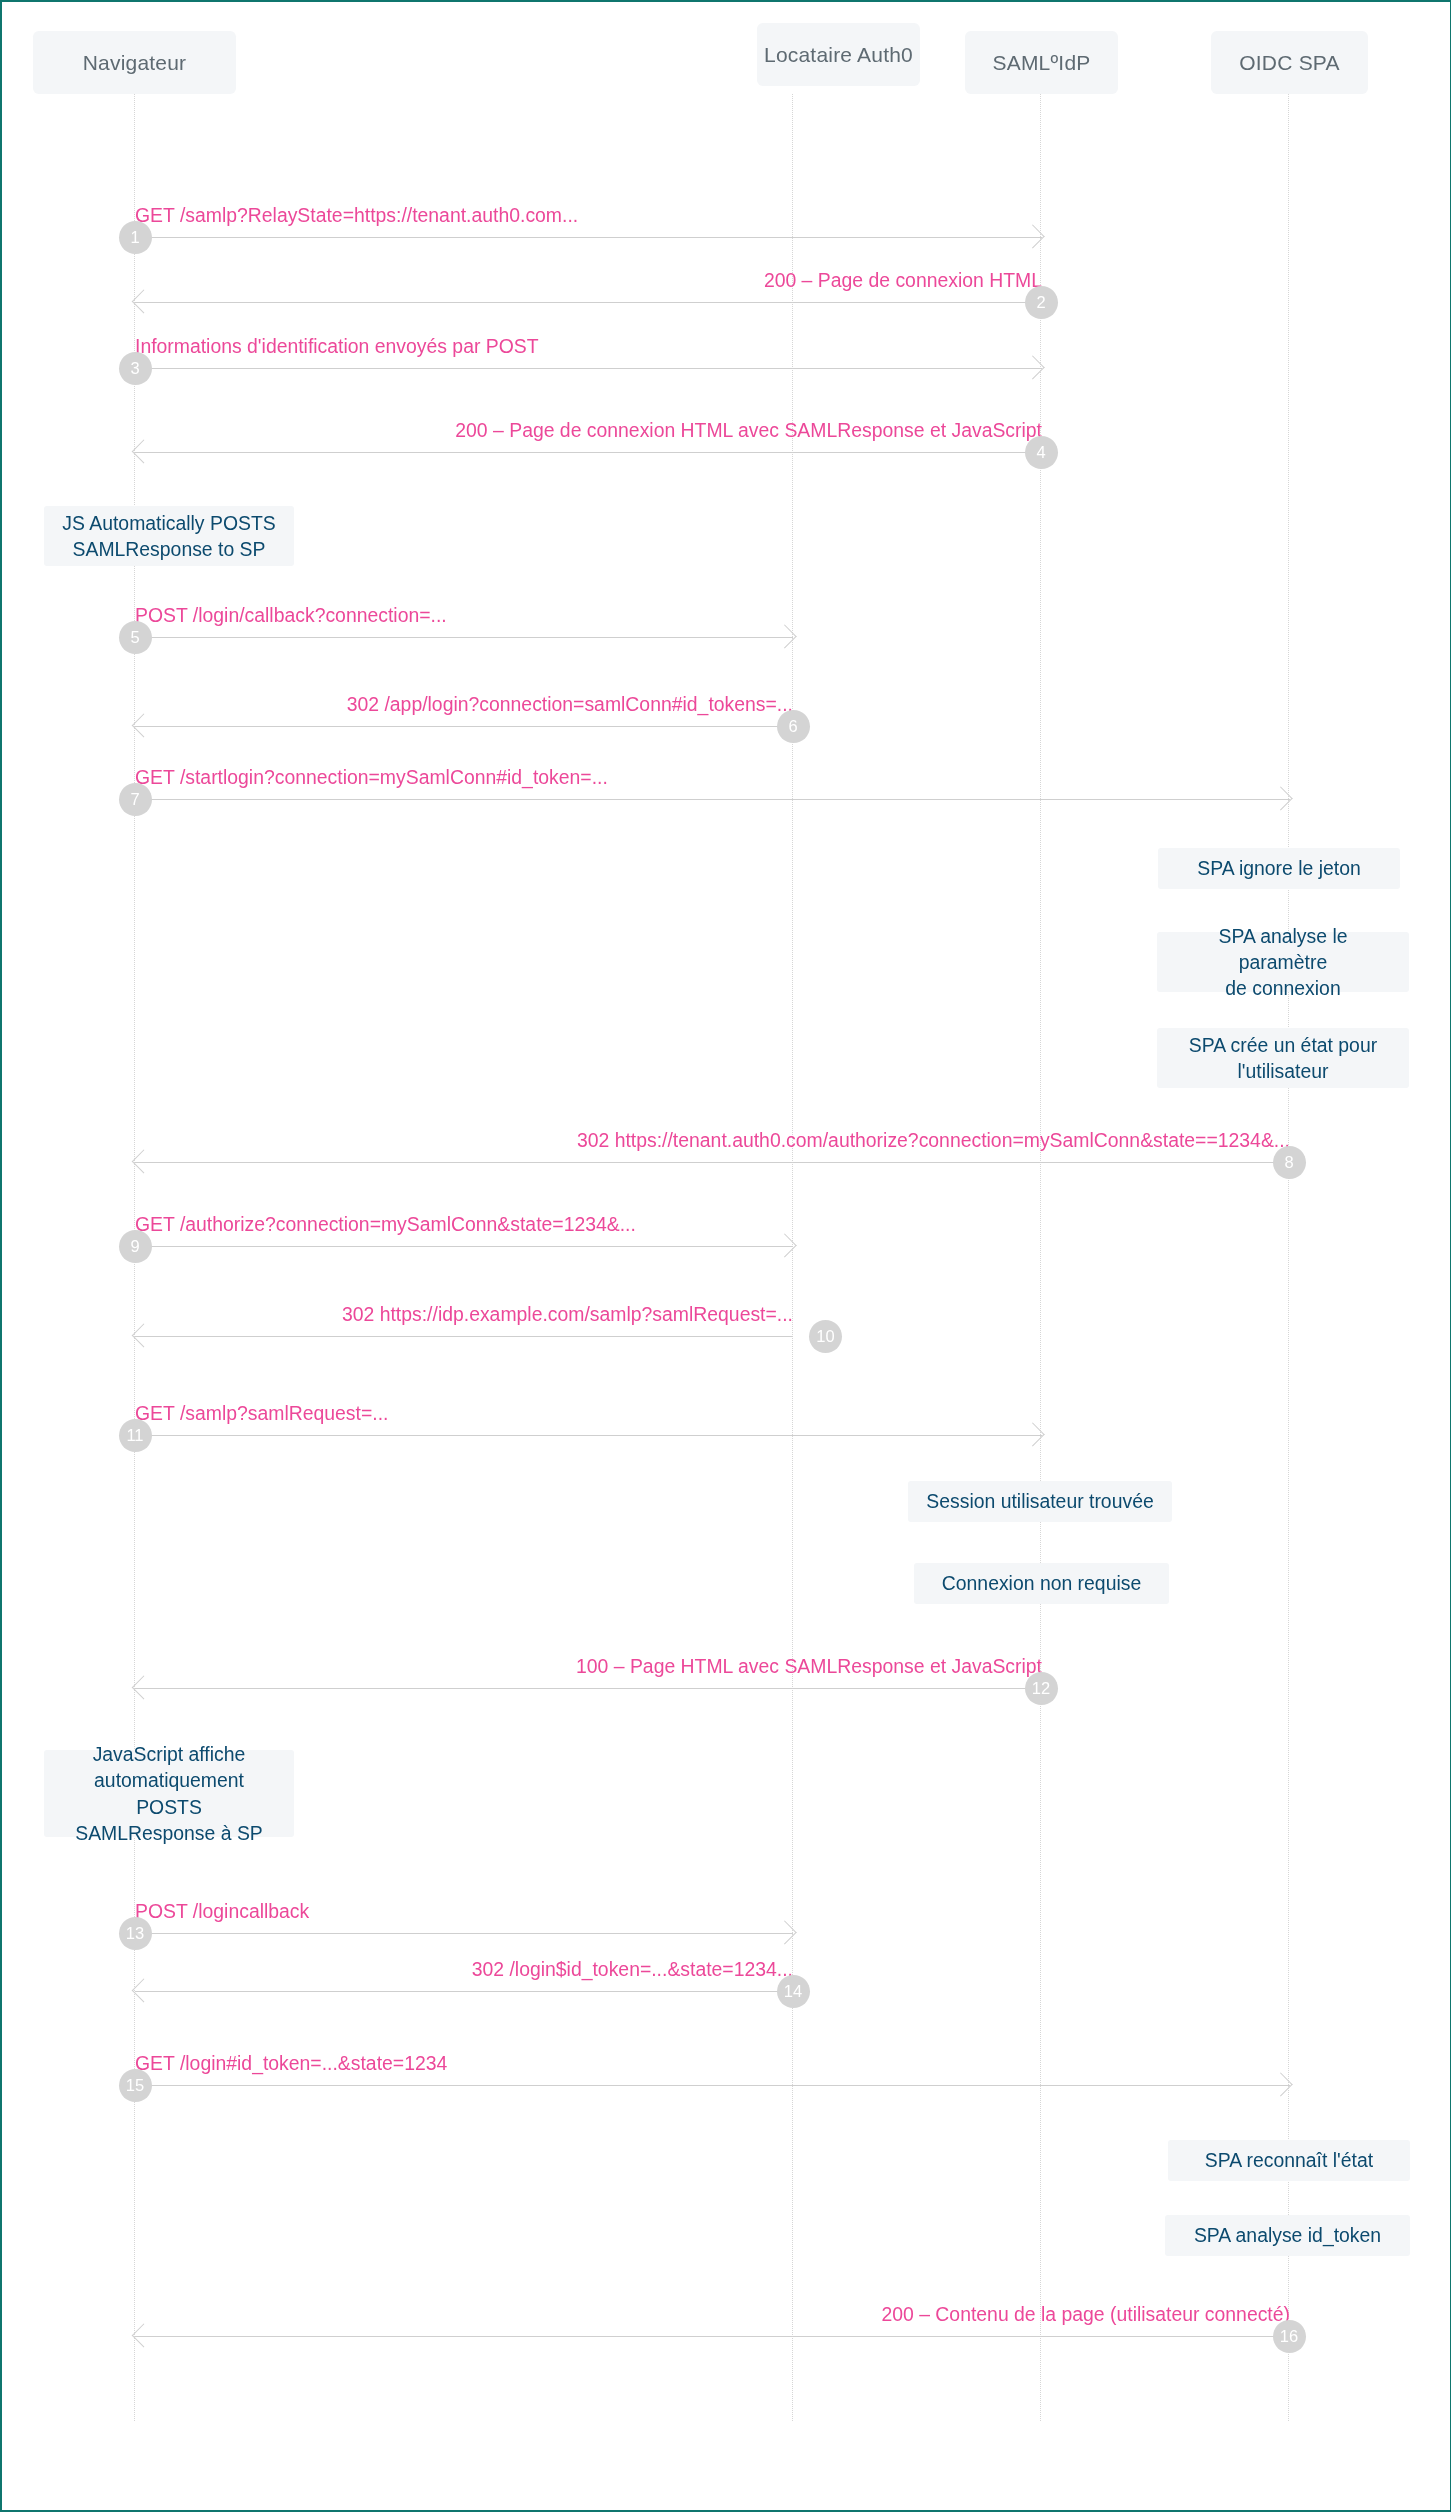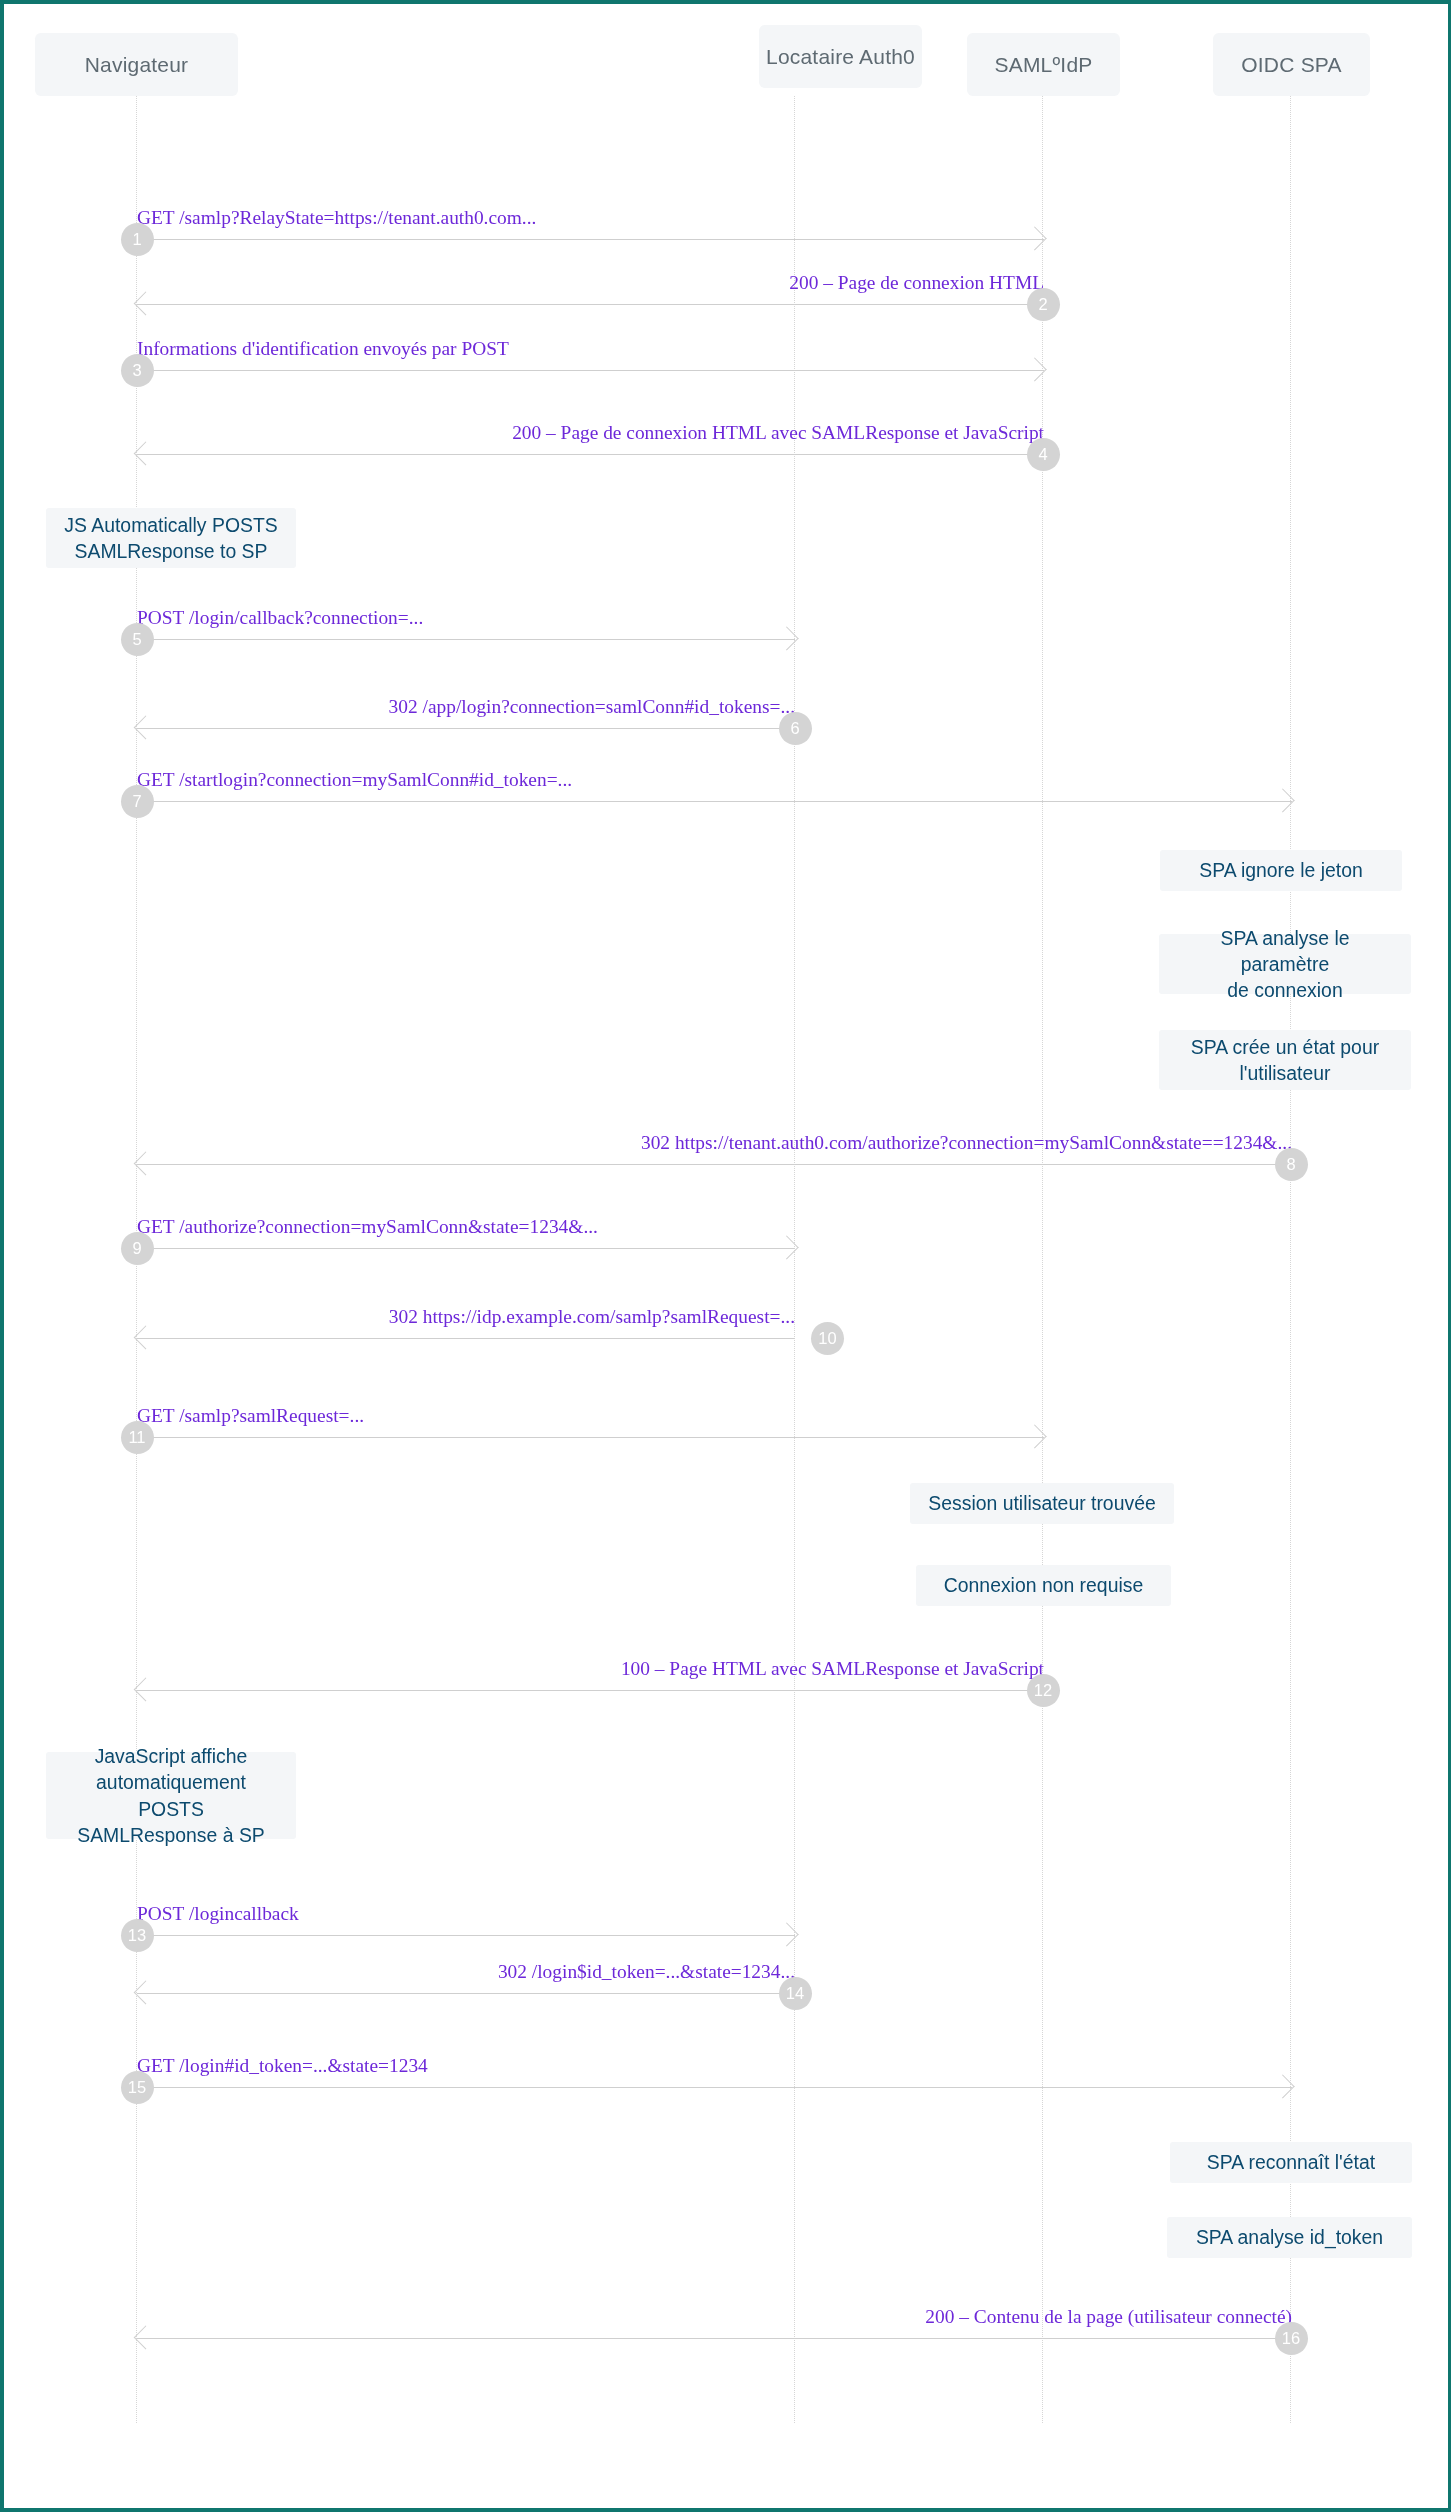--- a/index.html
+++ b/index.html
@@ -8,21 +8,21 @@
     background: #ffffff;
   }
   body {
     font-family: "Liberation Sans", sans-serif;
   }
   #canvas {
     position: relative;
     width: 1452px;
     height: 2512px;
     background: #ffffff;
-    border: 4px solid #0f766e;
+    border: 2px solid #0f766e;
     box-sizing: border-box;
     overflow: hidden;
   }
 
   
   .lifeline {
     position: absolute;
     width: 0;
     border-left: 1.9px dotted #d6d6d6;
   }
@@ -71,24 +71,23 @@
   }
   .arrowhead.left {
     border-bottom: 1.9px solid #cfcfcf;
     border-left: 1.9px solid #cfcfcf;
     transform: rotate(45deg);
   }
   .msg-label {
     position: absolute;
     bottom: 9.7px;
     font-size: 19.4px;
-    color: #6d28d9;
+    color: #ec4899;
     white-space: nowrap;
     line-height: 1.2;
-    font-family: Liberation Serif, serif;
   }
   .msg-label.align-left  { left: 0; }
   .msg-label.align-right { right: 0; }
 
   
   .step-badge {
     position: absolute;
     width: 33px;
     height: 33px;
     margin-left: -16.5px;

